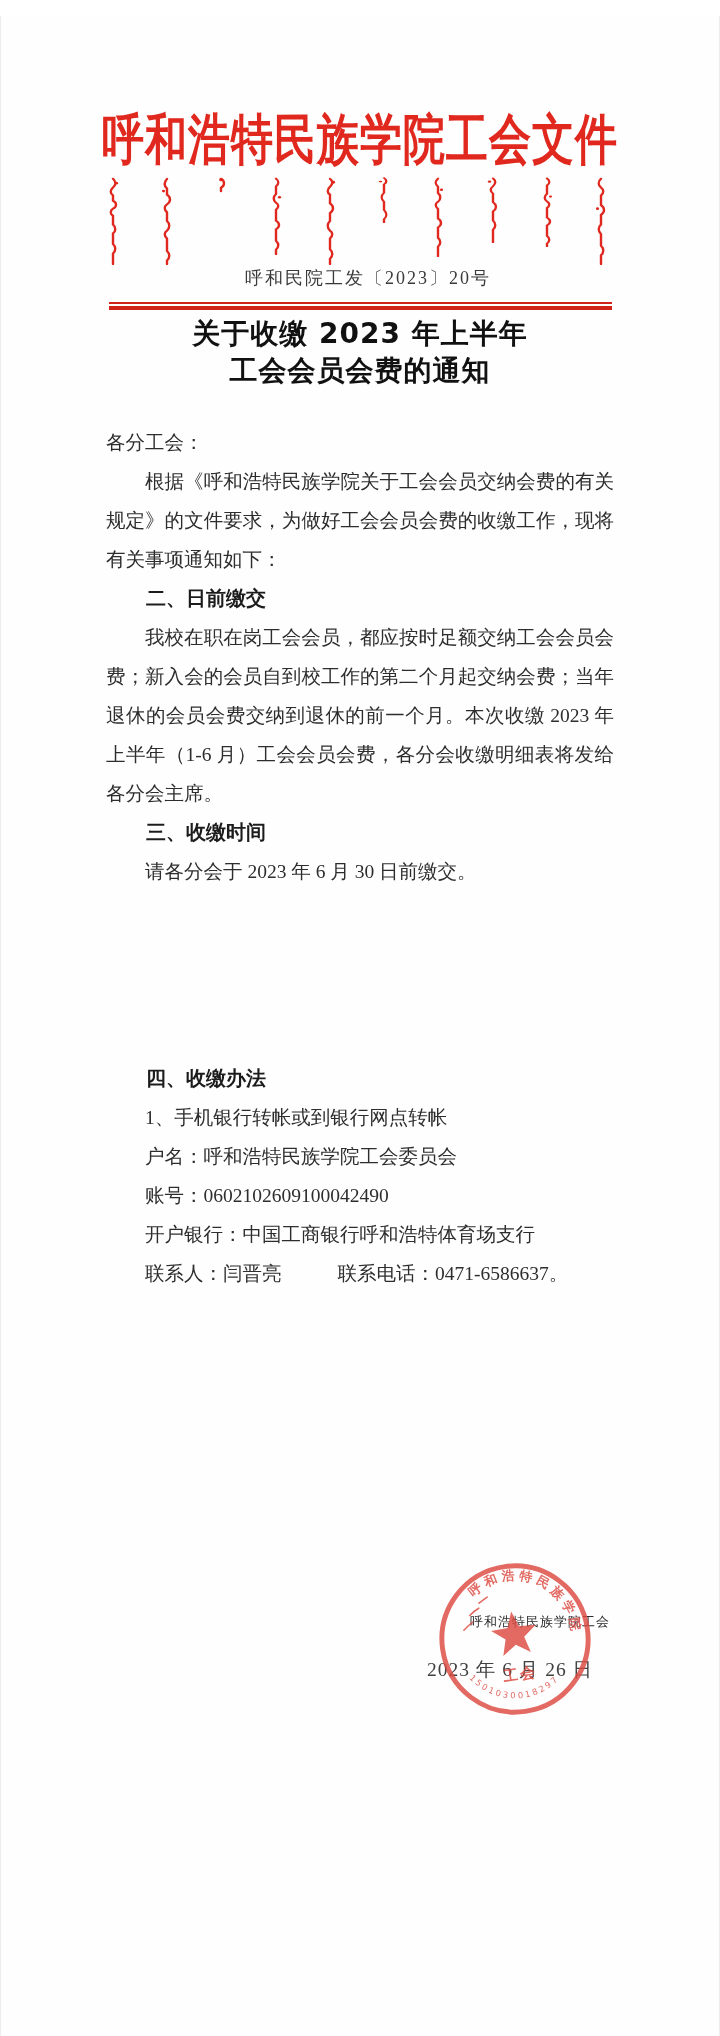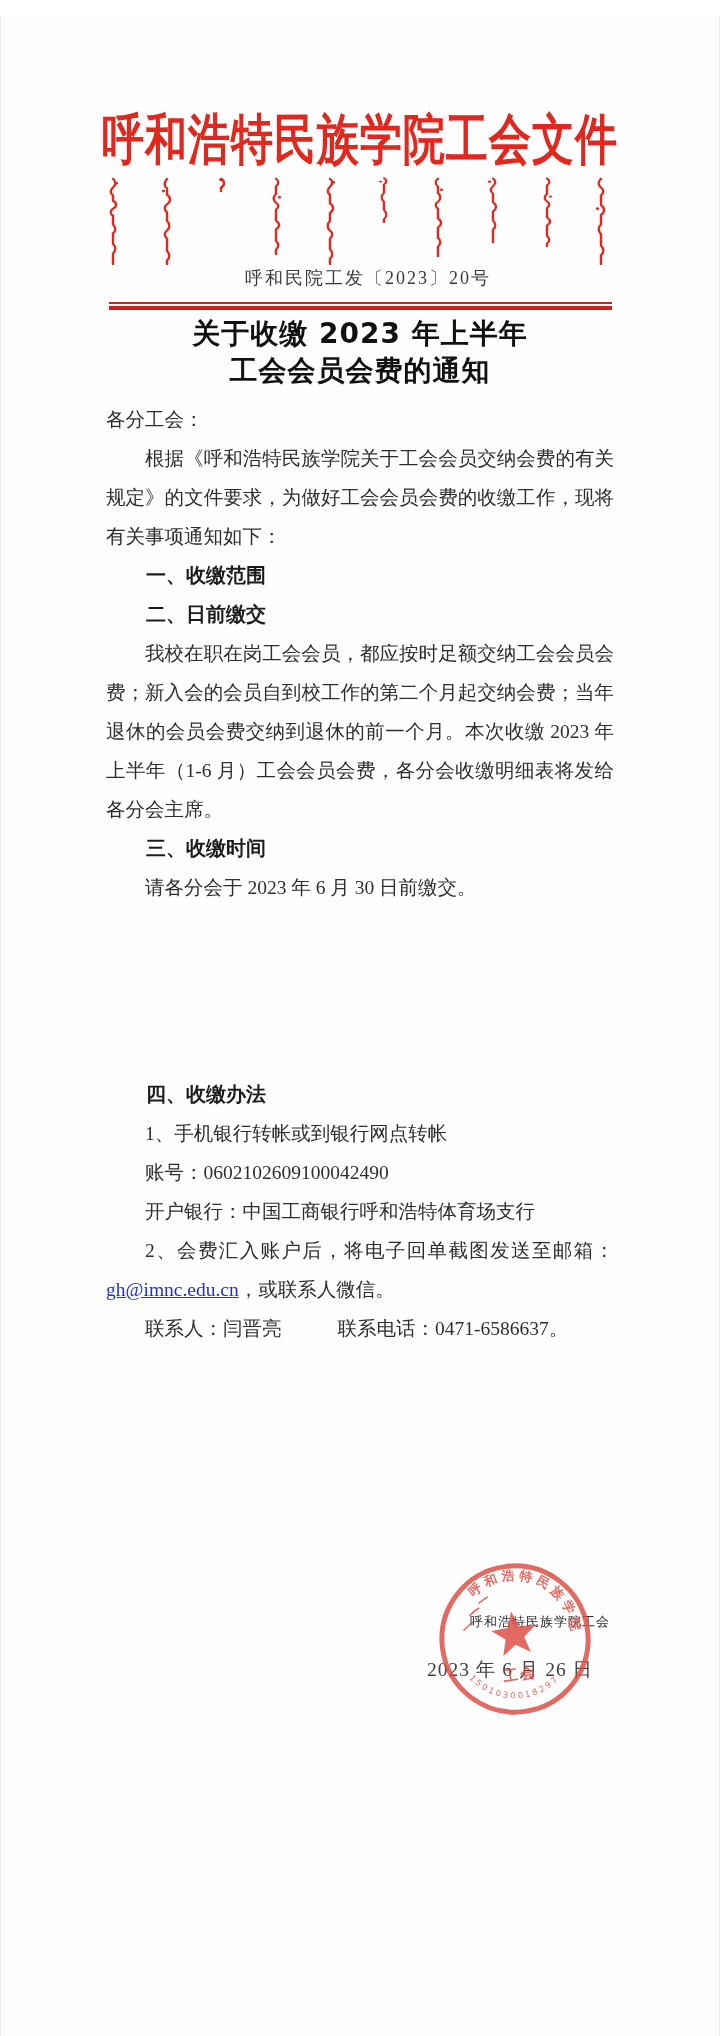--- a/index.html
+++ b/index.html
@@ -33,21 +33,21 @@
   .red-rule .gapline{height:2px;background:transparent;}
   .red-rule .thick{height:4px;background:#cf231a;}
   
   .doc-title{
     position:absolute;top:299px;left:0;width:100%;text-align:center;
     color:#111;font-weight:bold;font-size:28px;line-height:37px;
     font-family:"DejaVu Sans","Liberation Sans",sans-serif;letter-spacing:1px;
   }
   
   .body-text{
-    position:absolute;top:384px;left:106px;width:508px;
+    position:absolute;top:407px;left:106px;width:508px;
     font-size:19.5px;line-height:39px;color:#2d2d2d;text-align:justify;
   }
   .body-text p,.body-text h3{margin:0;padding:0;}
   .indent{text-indent:2em;}
   .sec-head{
     font-size:20px;line-height:39px;font-weight:bold;color:#1c1c1c;
     font-family:"DejaVu Sans","Liberation Sans",sans-serif;text-indent:2em;
   }
   .gap-block{height:168px;}
   .email-link{color:#2430c8;text-decoration:underline;}
@@ -132,35 +132,32 @@
   </div>
 
   <div class="doc-title">
     <div>关于收缴 2023 年上半年</div>
     <div>工会会员会费的通知</div>
   </div>
 
   <div class="body-text">
     <p>各分工会：</p>
     <p class="indent">根据《呼和浩特民族学院关于工会会员交纳会费的有关规定》的文件要求，为做好工会会员会费的收缴工作，现将有关事项通知如下：</p>
-    <h3 class="sec-head">一、收缴范围</h3>
     <h3 class="sec-head">二、日前缴交</h3>
     <p class="indent">我校在职在岗工会会员，都应按时足额交纳工会会员会费；新入会的会员自到校工作的第二个月起交纳会费；当年退休的会员会费交纳到退休的前一个月。本次收缴 2023 年上半年（1-6 月）工会会员会费，各分会收缴明细表将发给各分会主席。</p>
     <h3 class="sec-head">三、收缴时间</h3>
     <p class="indent">请各分会于 2023 年 6 月 30 日前缴交。</p>
 
     <div class="gap-block"></div>
 
     <h3 class="sec-head">四、收缴办法</h3>
     <p class="indent">1、手机银行转帐或到银行网点转帐</p>
+    <p class="indent">户名：呼和浩特民族学院工会委员会</p>
     <p class="indent">账号：0602102609100042490</p>
     <p class="indent">开户银行：中国工商银行呼和浩特体育场支行</p>
-    <p class="indent">
-      <span>2、会费汇入账户后，将电子回单截图发送至邮箱：</span><a class="email-link" href="#">gh@imnc.edu.cn</a><span>，或联系人微信。</span>
-    </p>
     <p class="indent">
       <span>联系人：闫晋亮</span><span class="contact-gap"></span><span>联系电话：0471-6586637。</span>
     </p>
   </div>
 
   <div class="signature">呼和浩特民族学院工会</div>
   <div class="sig-date">2023 年 6 月 26 日</div>
 
   <svg class="seal" viewBox="0 0 160 160">
     <circle class="ring" cx="80" cy="80" r="74"></circle>

